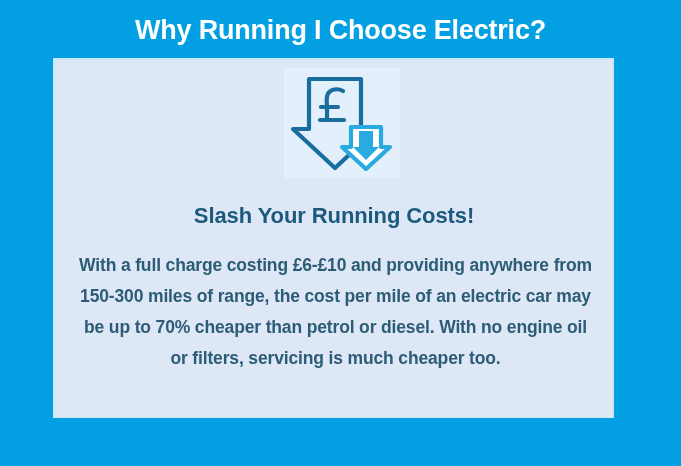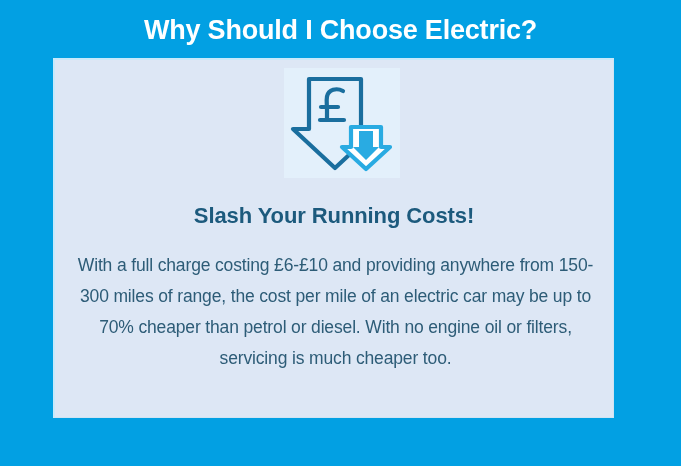--- a/index.html
+++ b/index.html
@@ -85,31 +85,31 @@
 
   .card-body {
     position: absolute;
     left: 20px;
     top: 190px;
     width: 521px;
     text-align: center;
     color: #2d5c77;
     font-family: "Liberation Sans", sans-serif;
     font-size: 17.5px;
-    font-weight: normal;
+    font-weight: bold;
     line-height: 31px;
     letter-spacing: -0.15px;
   }
 </style>
 </head>
 <body>
 
 <div class="poster">
 
-  <div class="poster-title">Why Should I Choose Electric?</div>
+  <div class="poster-title">Why Running I Choose Electric?</div>
 
   <div class="card">
 
     <div class="icon-panel">
       <svg width="106" height="100" viewBox="0 0 106 100" xmlns="http://www.w3.org/2000/svg">
 
         <path d="M20 6 H72 V56 H88 L46 95 L4 56 H20 Z" fill="none" stroke="#1a6e9e" stroke-width="4.2" stroke-linejoin="round" stroke-linecap="round"></path>
 
         <g fill="none" stroke="#1a6e9e" stroke-width="4.2" stroke-linecap="round" stroke-linejoin="round">
           <path d="M54 18 C47.5 14.5 39.5 16.5 38 23.5 C37.2 27.5 38 32 38 37 L38 45"></path>

